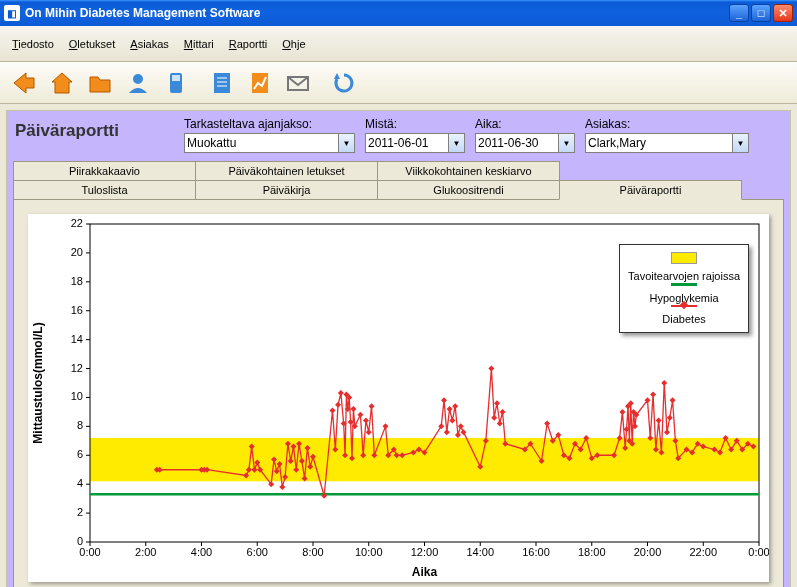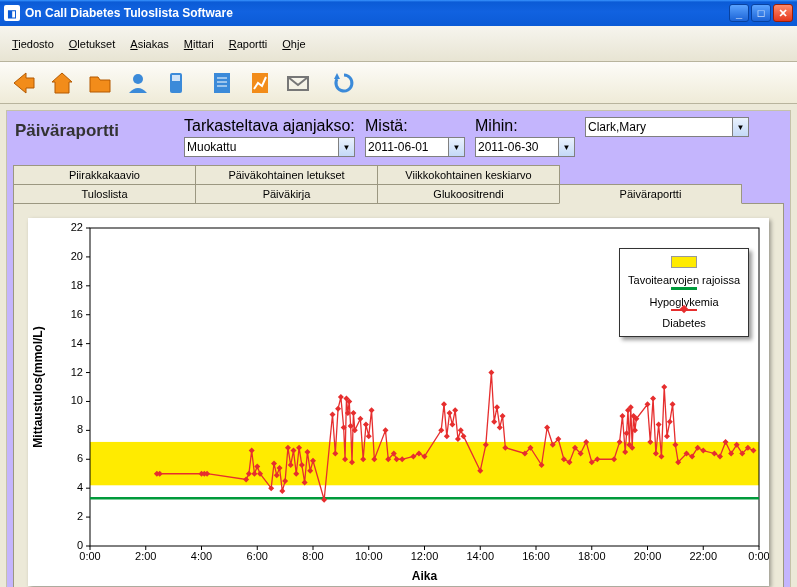--- a/index.html
+++ b/index.html
@@ -61,21 +61,21 @@
     position:relative;
   }
   .report-header {
     display: flex; gap: 6px; align-items: flex-start;
   }
   .report-title {
     font-size: 17px; font-weight: bold; width: 165px; padding: 4px 0 0 2px;
     color: #333;
   }
   .filter-group { display:flex; flex-direction: column; gap:2px; }
-  .filter-label { font-size: 16px; }
+  .filter-label { font-size: 12px; }
   select.combo, input.combo {
     border: 1px solid #808080; background: white; font-size: 12px;
     padding: 7px 2px; height: 20px;
   }
   .combo-wrap { display:flex; }
   .combo-btn { width:16px; height:20px; border:1px solid #808080; border-left:none; background: linear-gradient(to bottom,#eaf2fd,#c4d9f7); display:flex;align-items:center;justify-content:center; font-size:8px; }
 
   .tabs { margin-top: 8px; }
   .tab-row { display:flex; }
   .tab {
@@ -109,21 +109,21 @@
   .lg-glu { width: 26px; height: 2px; background:#e62e2e; position:relative; }
   .lg-glu::before { content:''; position:absolute; left:10px; top:-3px; width:6px; height:6px; background:#e62e2e; transform:rotate(45deg);}
   svg.chart { width: 100%; height: 100%; }
   .axis-title { font-size: 12px; font-weight: bold; }
 </style>
 </head>
 <body>
 
 <div class="titlebar">
   <div class="app-icon">◧</div>
-  <div class="title">On Call Diabetes Tuloslista Software</div>
+  <div class="title">On Mihin Diabetes Management Software</div>
   <div class="win-buttons">
     <div class="win-btn win-min">_</div>
     <div class="win-btn win-max">□</div>
     <div class="win-btn win-close">✕</div>
   </div>
 </div>
 
 <div class="menubar">
   <div class="menu-item"><span><u>T</u>iedosto</span></div>
   <div class="menu-item"><span><u>O</u>letukset</span></div>
@@ -203,27 +203,28 @@
       </div>
     </div>
     <div class="filter-group" style="width:104px">
       <div class="filter-label">Mistä:</div>
       <div class="combo-wrap">
         <input class="combo" style="width: 84px;" value="2011-06-01">
         <div class="combo-btn">▼</div>
       </div>
     </div>
     <div class="filter-group" style="width:104px">
-      <div class="filter-label">Mihin:</div>
+      <div class="filter-label">Aika:</div>
       <div class="combo-wrap">
         <input class="combo" style="width: 84px;" value="2011-06-30">
         <div class="combo-btn">▼</div>
       </div>
     </div>
     <div class="filter-group" style="width:168px">
+      <div class="filter-label">Asiakas:</div>
       <div class="combo-wrap">
         <input class="combo" style="width: 148px;" readonly="" value="Clark,Mary">
         <div class="combo-btn">▼</div>
       </div>
     </div>
   </div>
 
   <div class="tabs">
     <div class="tab-row">
       <div class="tab narrow">Piirakkakaavio</div>

